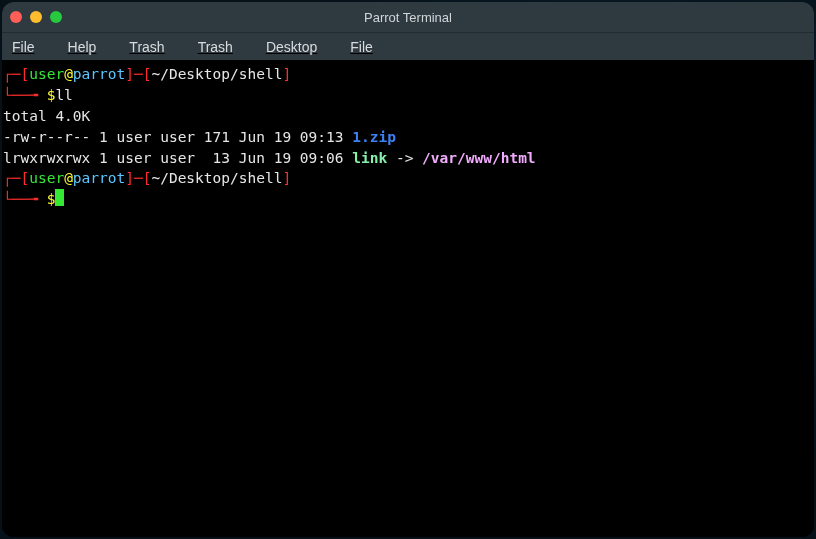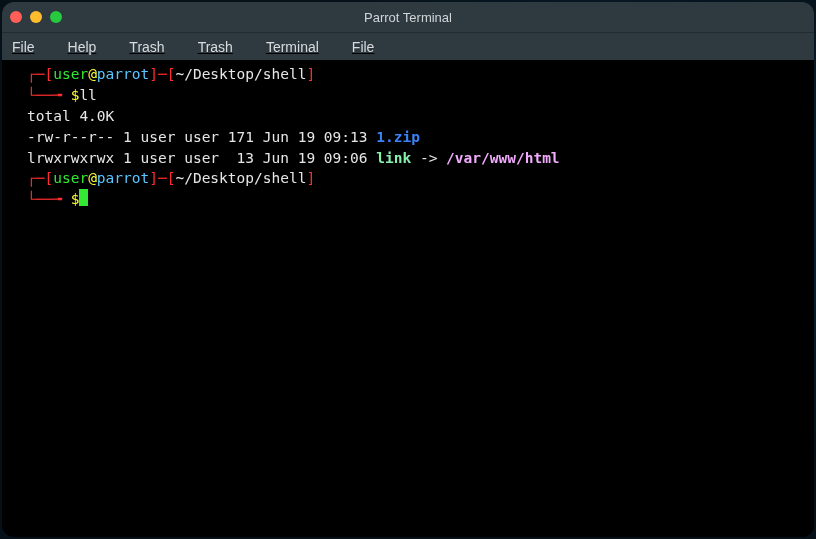--- a/index.html
+++ b/index.html
@@ -107,21 +107,20 @@
     .menubar span { cursor: default; }
     .term-body {
       flex: 1;
       background: rgba(0,0,0,0.78);
       padding: 4px 1px 4px 1px;
       white-space: pre;
       line-height: 1.44;
       color: #c8c8c8;
       position: relative;
       overflow-y: scroll;
-      margin-left: 24px;
     }
     
     .term-body::-webkit-scrollbar { width: 11px; }
     .term-body::-webkit-scrollbar-track { background: #1b2226; }
     .term-body::-webkit-scrollbar-thumb { background: #4a565c; border-radius: 5px; }
 
     .line { display: block; }
     .cRed { color: #ff2e2e; }
     .cGreen { color: #34e834; }
     .cYellow { color: #ffff33; }
@@ -165,17 +164,17 @@
       <div class="circle c-yellow"></div>
       <div class="circle c-green"></div>
     </div>
     <div class="title-text">Parrot Terminal</div>
   </div>
   <div class="menubar">
     <span>File</span>
     <span>Help</span>
     <span>Trash</span>
     <span>Trash</span>
-    <span>Terminal</span>
+    <span>Desktop</span>
     <span>File</span>
   </div>
   <div class="term-body"><span class="line"><span class="tree">┌─</span><span class="cRed">[</span><span class="cGreen">user</span><span class="cYellow">@</span><span class="cCyan">parrot</span><span class="cRed">]</span><span class="cRed">─</span><span class="cRed">[</span><span class="cWhite">~/Desktop/shell</span><span class="cRed">]</span></span><span class="line"><span class="tree">└──╼ </span><span class="cYellow">$</span><span class="cWhite">ll</span></span><span class="line cWhite">total 4.0K</span><span class="line"><span class="cWhite"><span>-rw-r--r--</span> <span>1</span> <span>user</span> <span>user</span> <span>171</span> <span>Jun 19 09:13</span> </span><span class="cFile">1.zip</span></span><span class="line"><span class="cWhite"><span>lrwxrwxrwx</span> <span>1</span> <span>user</span> <span>user</span> <span> 13</span> <span>Jun 19 09:06</span> </span><span class="cLink">link</span><span class="cWhite"> -&gt; </span><span class="cPath">/var/www/html</span></span><span class="line"><span class="tree">┌─</span><span class="cRed">[</span><span class="cGreen">user</span><span class="cYellow">@</span><span class="cCyan">parrot</span><span class="cRed">]</span><span class="cRed">─</span><span class="cRed">[</span><span class="cWhite">~/Desktop/shell</span><span class="cRed">]</span></span><span class="line"><span class="tree">└──╼ </span><span class="cYellow">$</span><span class="cursor"></span></span></div>
 </div>
 
 </body></html>

